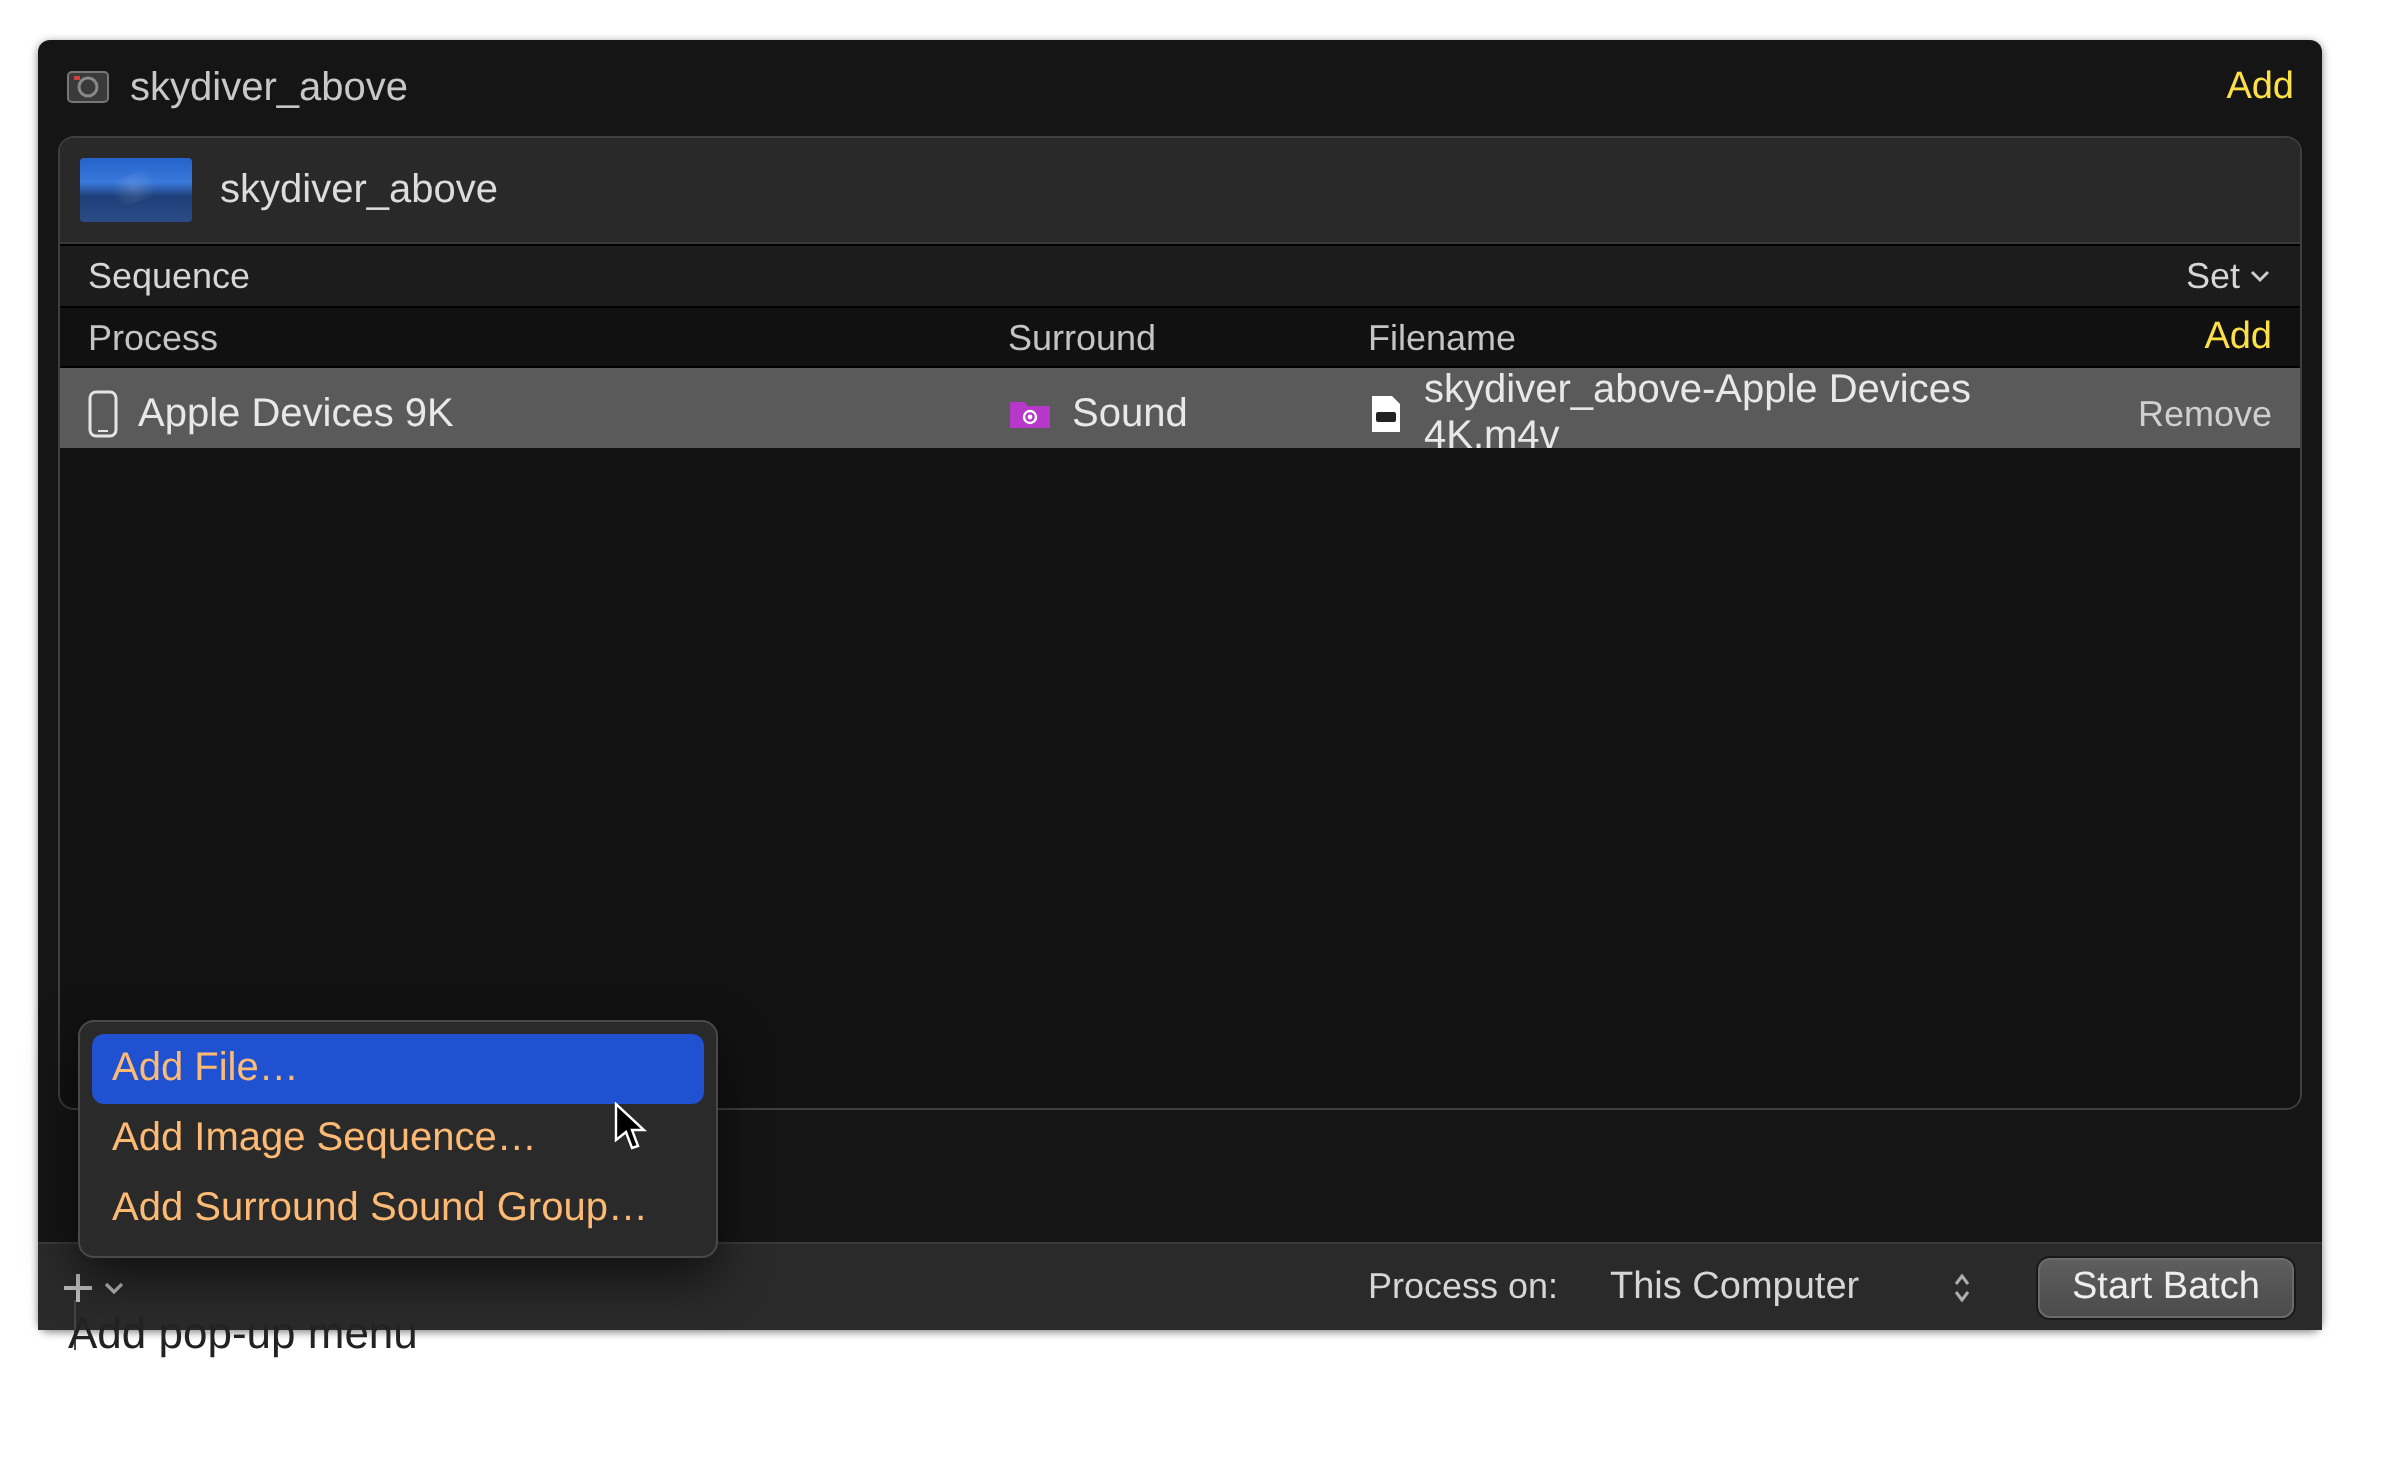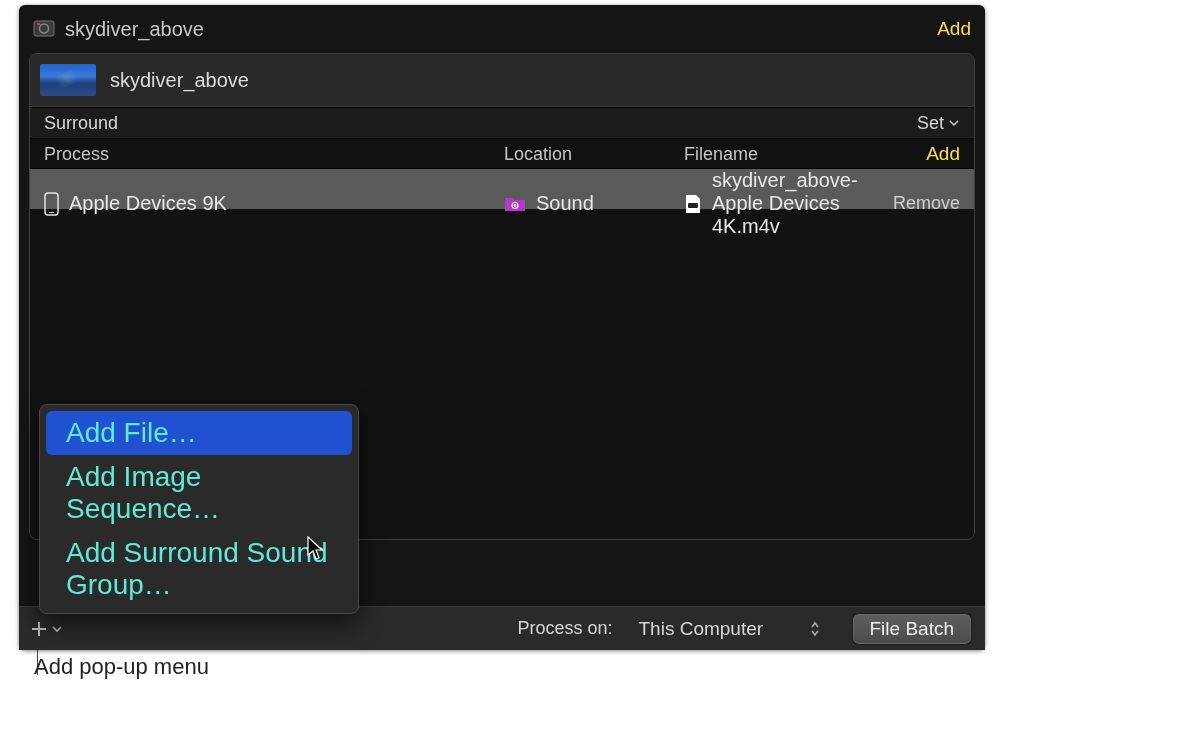--- a/index.html
+++ b/index.html
@@ -1,18 +1,18 @@
 <!DOCTYPE html>
 <html><head>
 <meta charset="utf-8">
 <style>
   * { box-sizing: border-box; margin: 0; padding: 0; }
   html, body { width: 1200px; height: 730px; background: #fff; font-family: -apple-system, "Helvetica Neue", Arial, sans-serif; }
   .window {
-    position: absolute; left: 19px; top: 5px; width: 966px; height: 645px;
+    position: absolute; left: 19px; top: 20px; width: 1142px; height: 645px;
     background: #151515; border-radius: 6px;
     box-shadow: 0 1px 4px rgba(0,0,0,0.5);
     color: #d6d6d6;
     overflow: visible;
   }
   
   .titlebar {
     display: flex; align-items: center; gap: 10px;
     height: 48px; padding: 0 14px 0 14px;
   }
@@ -119,21 +119,21 @@
   
   .popup {
     position:absolute; left: 20px; bottom: 36px; width: 320px;
     background: #2a2a2a;
     border-radius: 8px;
     padding: 6px 6px;
     box-shadow: 0 10px 24px rgba(0,0,0,0.6);
     border: 1px solid #494949;
   }
   .popup-item {
-    padding: 6px 20px; font-size: 28px; color: #5eead4;
+    padding: 6px 10px; font-size: 20px; color: #fdba74;
     border-radius: 6px; cursor: pointer;
   }
   .popup-item.hover { background: #1f51d0; }
 
   
   .callout {
     position:absolute; left: 34px; top: 654px;
     color:#222; font-size: 22px;
   }
   .callout-line {
@@ -168,32 +168,32 @@
   </div>
 
   <div class="batch-box">
 
     <div class="job-header">
       <div class="thumb"></div>
       <div class="job-name">skydiver_above</div>
     </div>
 
     <div class="captions-row">
-      <span>Surround</span>
+      <span>Sequence</span>
       <span class="set-btn">
         <span>Set</span>
         <svg width="12" height="12" viewBox="0 0 12 12">
             <path d="M2 4 L6 8 L10 4" stroke="#ccc" stroke-width="1.5" fill="none"></path>
           </svg>
       </span>
     </div>
 
     <div class="cols-row">
       <span>Process</span>
-      <span>Location</span>
+      <span>Surround</span>
       <span>Filename</span>
       <span class="link" style="text-align:right">Add</span>
     </div>
 
     <div class="row">
       <div class="cell">
         <span class="device-icon">
           <svg width="15" height="24" viewBox="0 0 15 24">
             <rect x="1" y="1" width="13" height="22" rx="3" fill="none" stroke="#e4e4e4" stroke-width="1.5"></rect>
             <rect x="5" y="20" width="5" height="1" fill="#e4e4e4"></rect>
@@ -241,21 +241,21 @@
     <span class="process-label">Process on:</span>
     <span class="dropdown">
       <span>This Computer</span>
       <span class="stepper">
         <svg width="12" height="18" viewBox="0 0 12 18">
           <path d="M3 7 L6 3 L9 7" stroke="#aeaeae" stroke-width="1.5" fill="none"></path>
           <path d="M3 11 L6 15 L9 11" stroke="#aeaeae" stroke-width="1.5" fill="none"></path>
         </svg>
       </span>
     </span>
-    <button class="start-btn">File Batch</button>
+    <button class="start-btn">Start Batch</button>
   </div>
 
   <div class="popup">
     <div class="popup-item hover">Add File…</div>
     <div class="popup-item">Add Image Sequence…</div>
     <div class="popup-item">Add Surround Sound Group…</div>
   </div>
 
   <span class="cursor">
     <svg width="18" height="26" viewBox="0 0 18 26">

